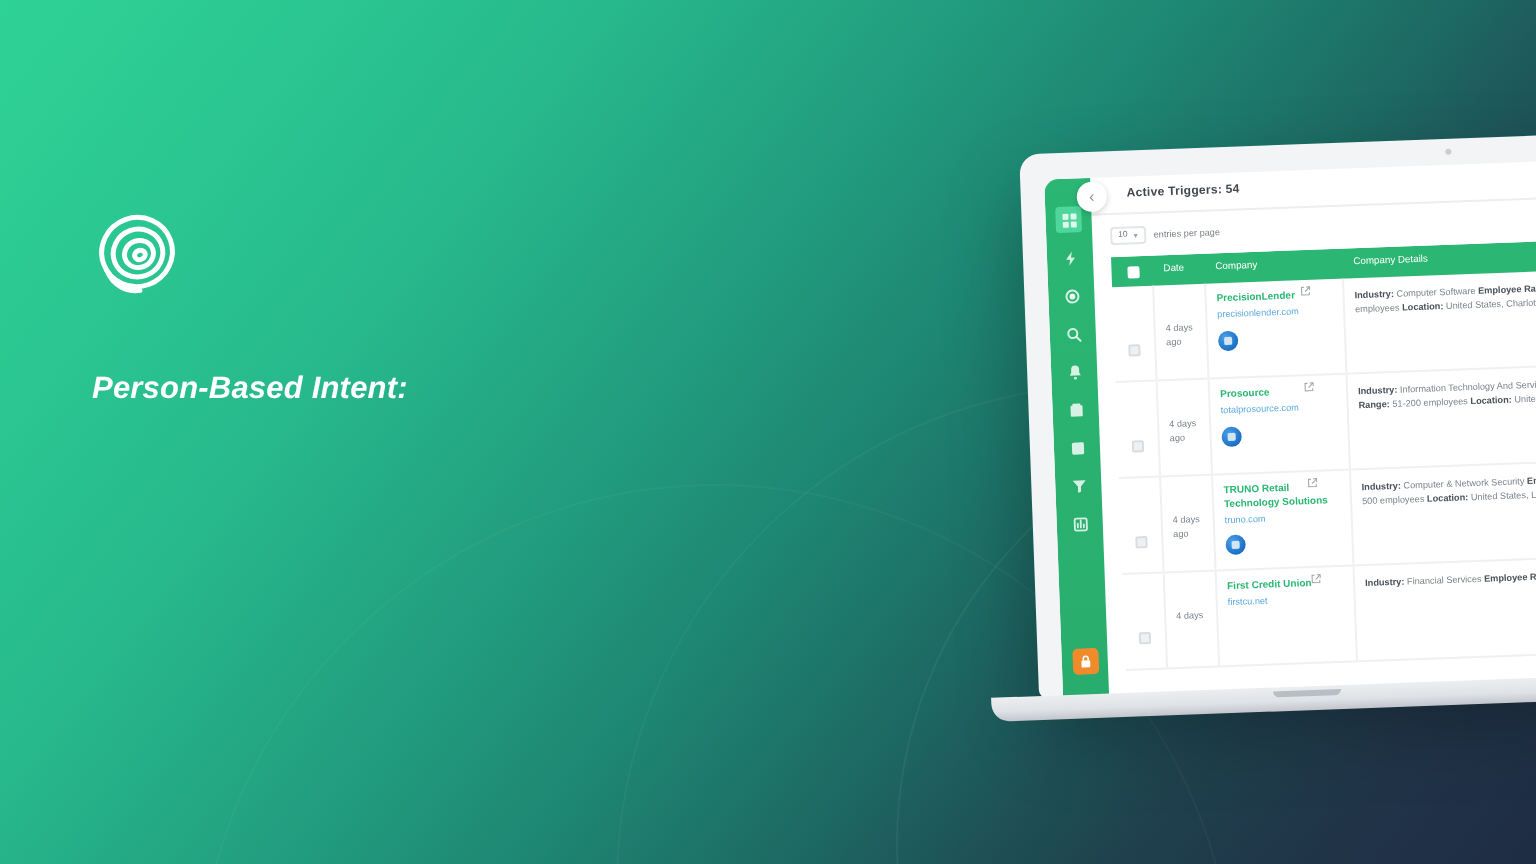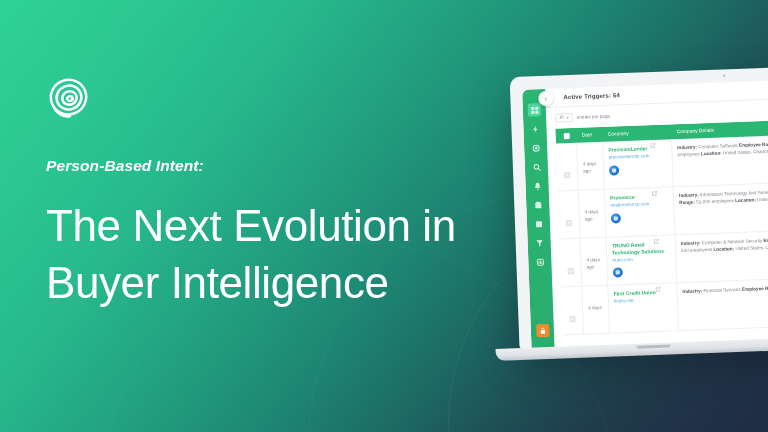--- a/index.html
+++ b/index.html
@@ -44,21 +44,21 @@
     position: absolute;
     right: 150px; bottom: -330px;
     width: 520px; height: 520px;
     border-radius: 50%;
     border: 1.2px solid rgba(255,255,255,0.035);
   }
 
   
   #left-content {
     position: absolute;
-    left: 46px; top: 75px;
+    left: 46px; top: 104px;
     width: 470px;
     z-index: 5;
   }
   #brand-logo { width: 46px; height: 46px; display: block; margin-bottom: 36px; }
   #eyebrow {
     color: #ffffff;
     font-size: 15.5px;
     font-weight: bold;
     font-style: italic;
     letter-spacing: 0.1px;
@@ -283,22 +283,20 @@
     <g fill="none" stroke="#ffffff" stroke-width="2.6" stroke-linecap="round">
       <ellipse cx="23.5" cy="23" rx="18.5" ry="18" transform="rotate(-20 23.5 23)"></ellipse>
       <ellipse cx="24" cy="23.5" rx="13" ry="12.4" transform="rotate(-20 24 23.5)"></ellipse>
       <ellipse cx="24.5" cy="24" rx="7.6" ry="7" transform="rotate(-20 24.5 24)"></ellipse>
       <ellipse cx="25" cy="24.5" rx="2.8" ry="2.4" transform="rotate(-20 25 24.5)"></ellipse>
     </g>
     <path d="M8 33 C 11 41, 19 44, 25 43" fill="none" stroke="#ffffff" stroke-width="2.6" stroke-linecap="round"></path>
   </svg>
 
   <div id="eyebrow">Person-Based Intent:</div>
-  <h1 id="headline">The Next Evolution in
-Buyer Intelligence</h1>
 </div>
 
 <div id="laptop">
 
   <div id="laptop-lid">
     <div id="laptop-camera"></div>
 
     <div id="app-screen">
 
       <nav id="app-sidebar">

